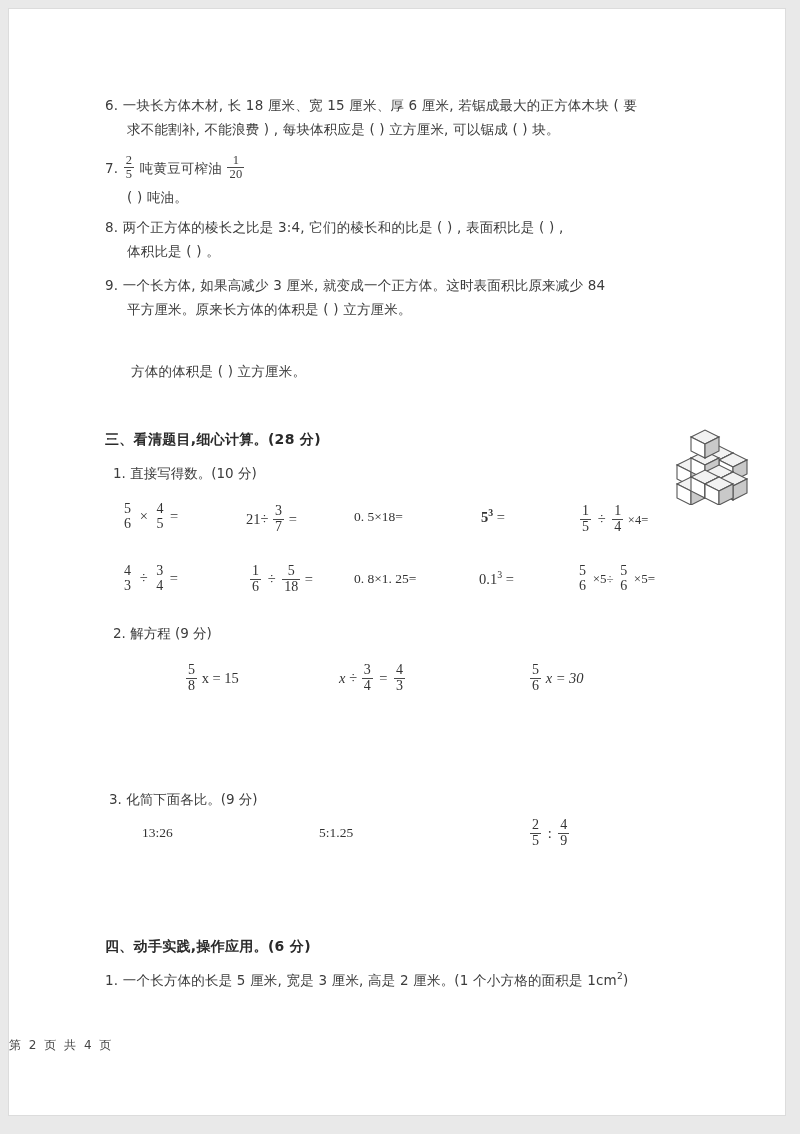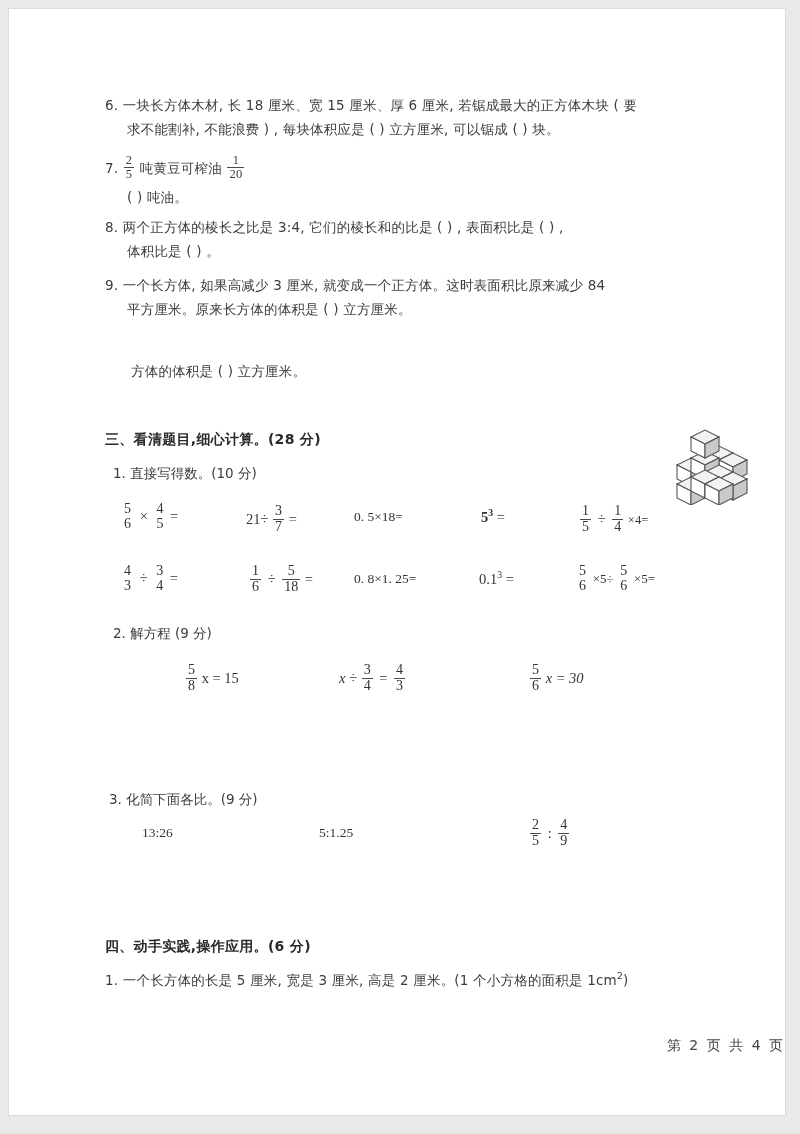--- a/index.html
+++ b/index.html
@@ -109,23 +109,23 @@
     width: 85px;
     height: 78px;
   }
 
   
   #footer {
     position: absolute;
     left: 0;
     top: 1028px;
     width: 100%;
-    text-align: right;
+    text-align: left;
     font-family: "DejaVu Sans", "Liberation Sans", sans-serif;
-    font-size: 14px;
+    font-size: 12px;
     color: #444;
     letter-spacing: 2px;
   }
 </style>
 </head>
 <body>
 
 <div id="page">
   <div id="paper">
 

